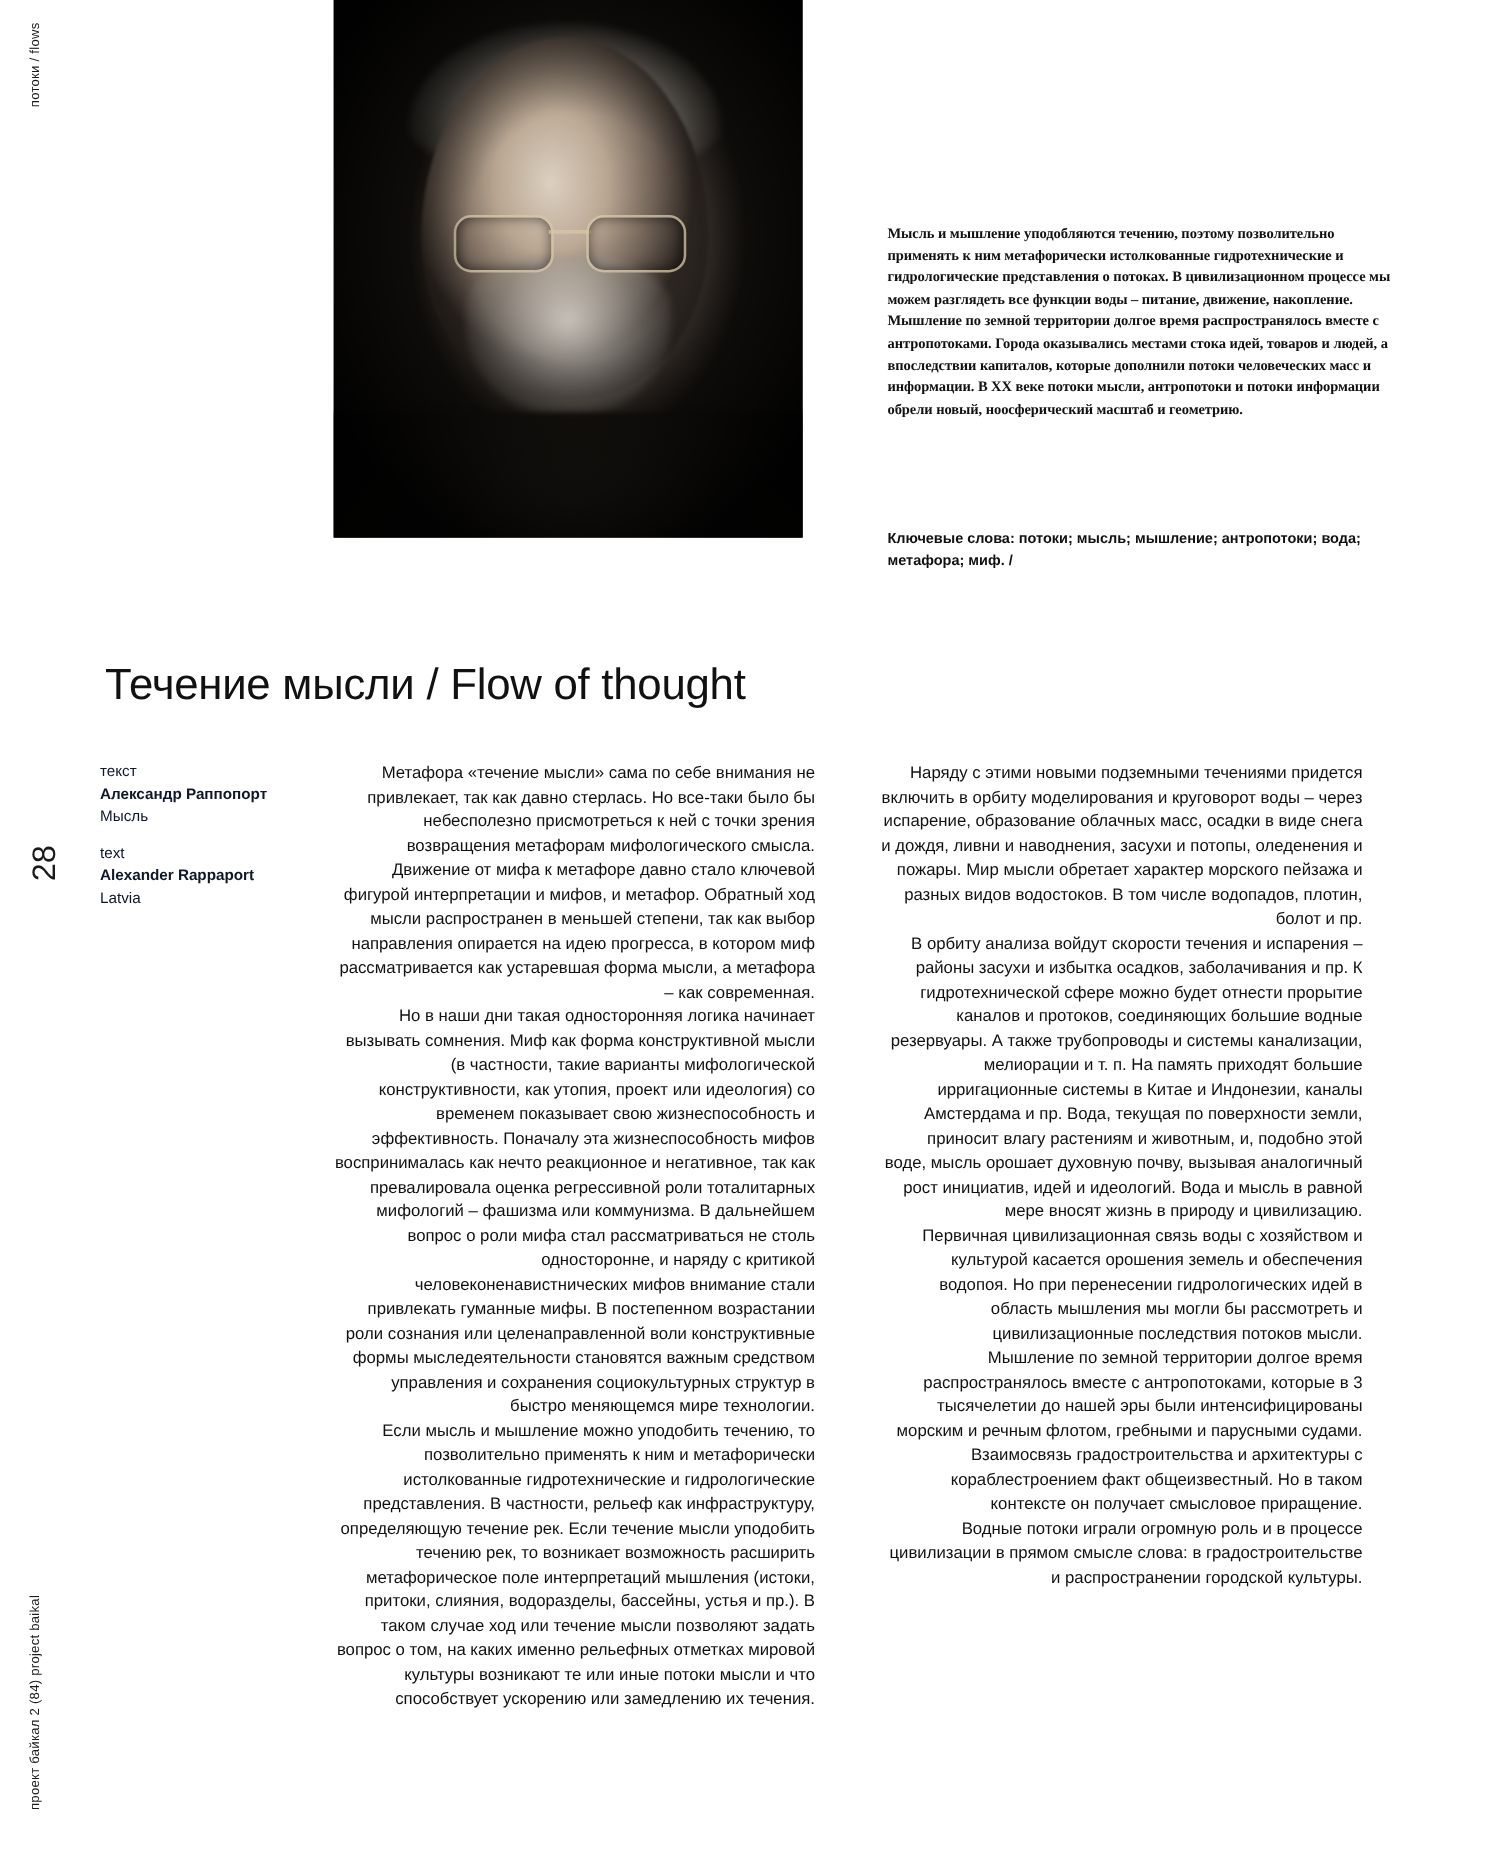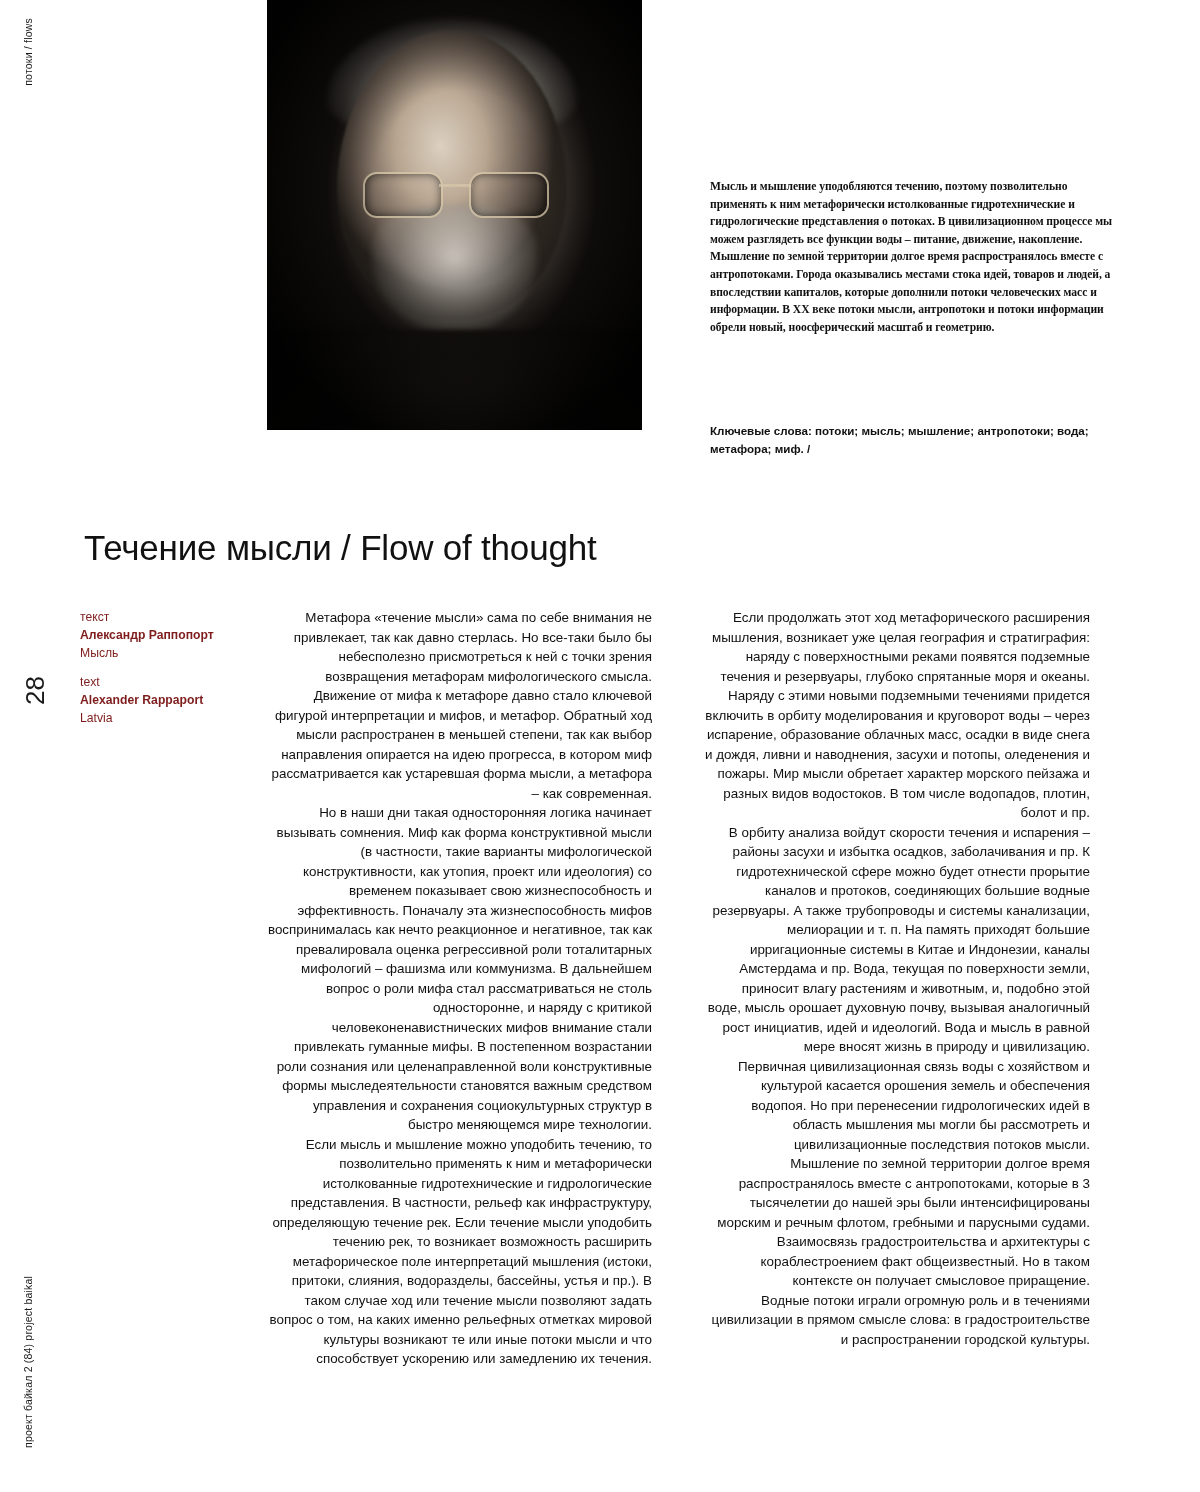--- a/index.html
+++ b/index.html
@@ -183,21 +183,21 @@
   }
 
   
   .byline {
     position: absolute;
     left: 80px;
     top: 608px;
     width: 165px;
     font-size: 12.2px;
     line-height: 1.48;
-    color: #7f1d1d;
+    color: #0f172a;
   }
   .byline .b-strong { font-weight: bold; }
   .byline .b-gap { height: 11px; }
 
   
   .col {
     position: absolute;
     top: 608px;
     width: 385px;
     font-size: 13.4px;
@@ -254,21 +254,20 @@
     <div>Latvia</div>
   </div>
 
   <div class="col col-left">
     <p class="first">Метафора «течение мысли» сама по себе внимания не привлекает, так как давно стерлась. Но все-таки было бы небесполезно присмотреться к ней с точки зрения возвращения метафорам мифологического смысла. Движение от мифа к метафоре давно стало ключевой фигурой интерпретации и мифов, и метафор. Обратный ход мысли распространен в меньшей степени, так как выбор направления опирается на идею прогресса, в котором миф рассматривается как устаревшая форма мысли, а метафора – как современная.</p>
     <p>Но в наши дни такая односторонняя логика начинает вызывать сомнения. Миф как форма конструктивной мысли (в частности, такие варианты мифологической конструктивности, как утопия, проект или идеология) со временем показывает свою жизнеспособность и эффективность. Поначалу эта жизнеспособность мифов воспринималась как нечто реакционное и негативное, так как превалировала оценка регрессивной роли тоталитарных мифологий – фашизма или коммунизма. В дальнейшем вопрос о роли мифа стал рассматриваться не столь односторонне, и наряду с критикой человеконенавистнических мифов внимание стали привлекать гуманные мифы. В постепенном возрастании роли сознания или целенаправленной воли конструктивные формы мыследеятельности становятся важным средством управления и сохранения социокультурных структур в быстро меняющемся мире технологии.</p>
     <p>Если мысль и мышление можно уподобить течению, то позволительно применять к ним и метафорически истолкованные гидротехнические и гидрологические представления. В частности, рельеф как инфраструктуру, определяющую течение рек. Если течение мысли уподобить течению рек, то возникает возможность расширить метафорическое поле интерпретаций мышления (истоки, притоки, слияния, водоразделы, бассейны, устья и пр.). В таком случае ход или течение мысли позволяют задать вопрос о том, на каких именно рельефных отметках мировой культуры возникают те или иные потоки мысли и что способствует ускорению или замедлению их течения.</p>
   </div>
 
   <div class="col col-right">
-    <p>Если продолжать этот ход метафорического расширения мышления, возникает уже целая география и стратиграфия: наряду с поверхностными реками появятся подземные течения и резервуары, глубоко спрятанные моря и океаны.</p>
     <p>Наряду с этими новыми подземными течениями придется включить в орбиту моделирования и круговорот воды – через испарение, образование облачных масс, осадки в виде снега и дождя, ливни и наводнения, засухи и потопы, оледенения и пожары. Мир мысли обретает характер морского пейзажа и разных видов водостоков. В том числе водопадов, плотин, болот и пр.</p>
     <p>В орбиту анализа войдут скорости течения и испарения – районы засухи и избытка осадков, заболачивания и пр. К гидротехнической сфере можно будет отнести прорытие каналов и протоков, соединяющих большие водные резервуары. А также трубопроводы и системы канализации, мелиорации и т. п. На память приходят большие ирригационные системы в Китае и Индонезии, каналы Амстердама и пр. Вода, текущая по поверхности земли, приносит влагу растениям и животным, и, подобно этой воде, мысль орошает духовную почву, вызывая аналогичный рост инициатив, идей и идеологий. Вода и мысль в равной мере вносят жизнь в природу и цивилизацию.</p>
     <p>Первичная цивилизационная связь воды с хозяйством и культурой касается орошения земель и обеспечения водопоя. Но при перенесении гидрологических идей в область мышления мы могли бы рассмотреть и цивилизационные последствия потоков мысли.</p>
     <p>Мышление по земной территории долгое время распространялось вместе с антропотоками, которые в 3 тысячелетии до нашей эры были интенсифицированы морским и речным флотом, гребными и парусными судами. Взаимосвязь градостроительства и архитектуры с кораблестроением факт общеизвестный. Но в таком контексте он получает смысловое приращение.</p>
-    <p>Водные потоки играли огромную роль и в течениями цивилизации в прямом смысле слова: в градостроительстве и распространении городской культуры.</p>
+    <p>Водные потоки играли огромную роль и в процессе цивилизации в прямом смысле слова: в градостроительстве и распространении городской культуры.</p>
   </div>
 
 </div>
 
 </body></html>

